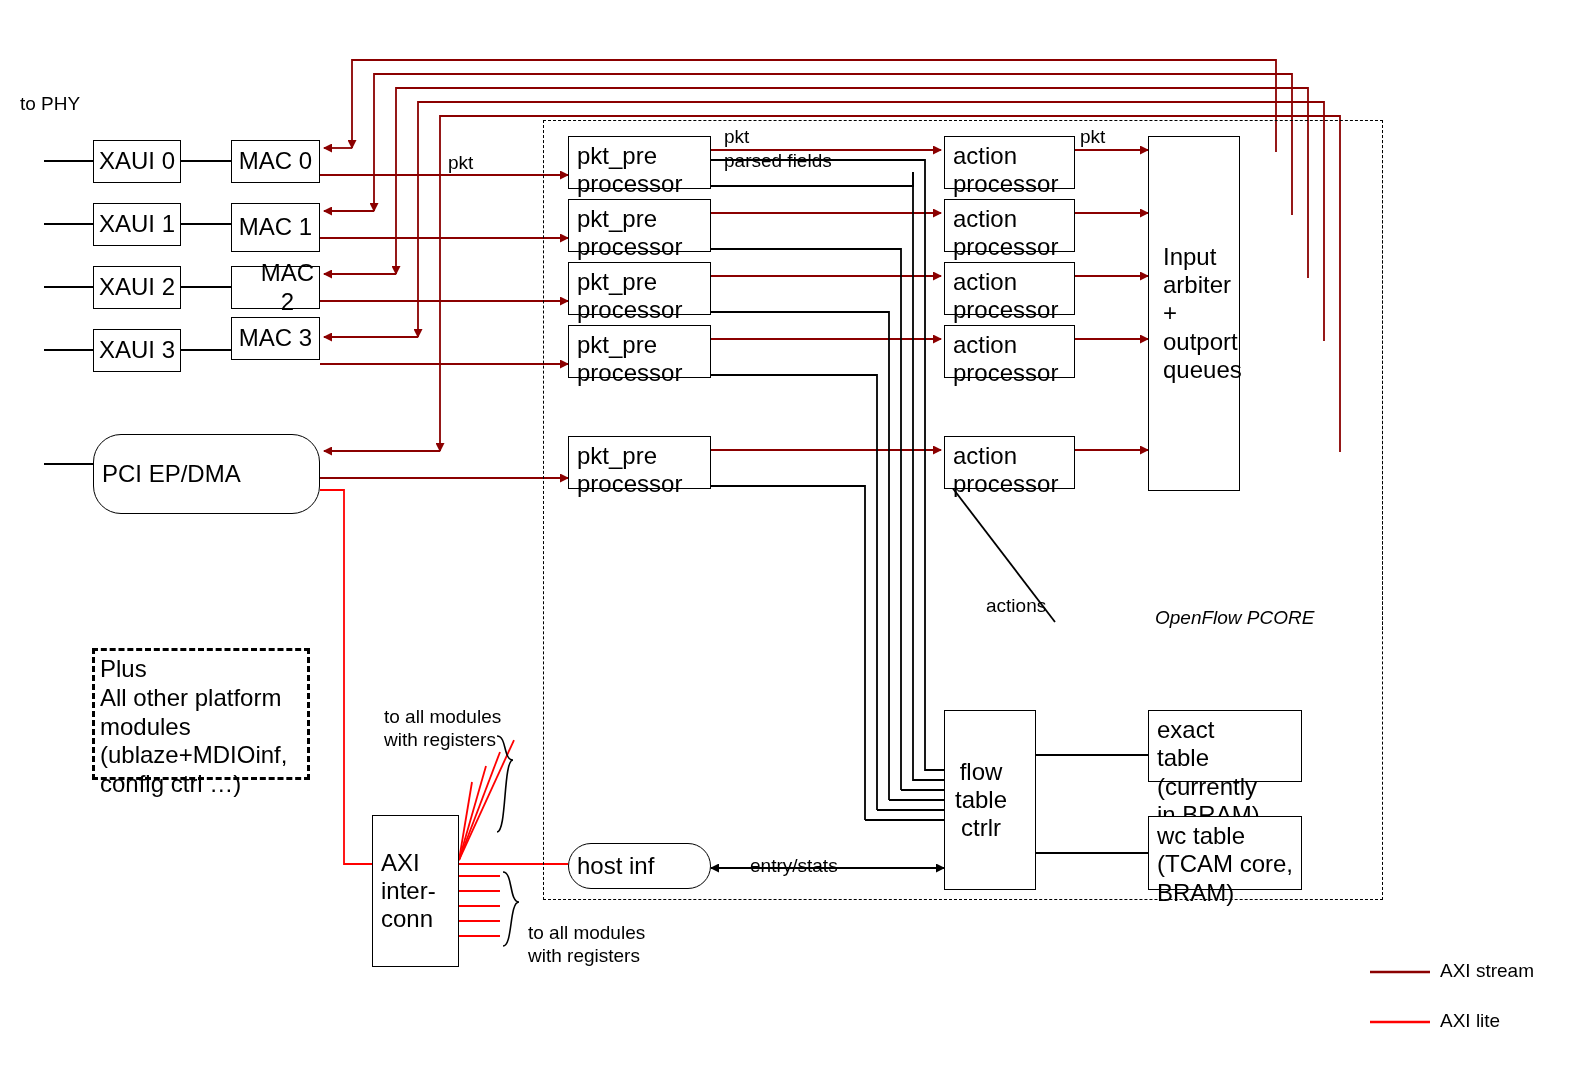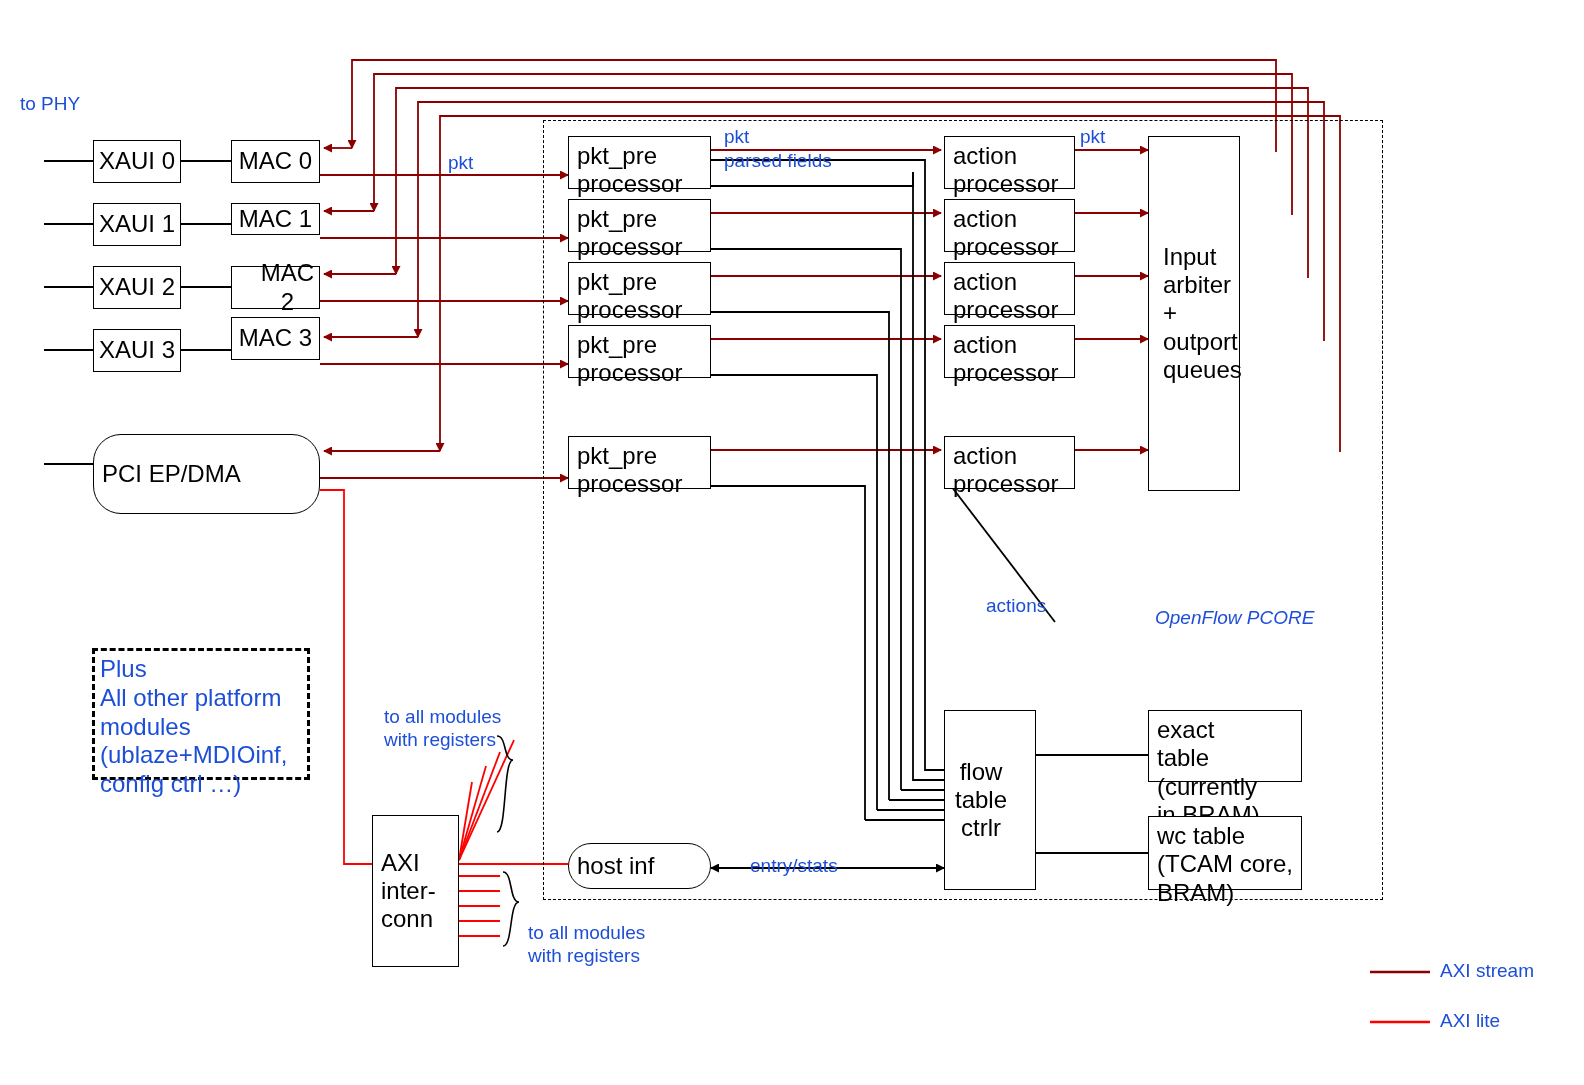--- a/index.html
+++ b/index.html
@@ -44,21 +44,21 @@
   .box.vcenter {
     display: flex;
     align-items: center;
     justify-content: flex-start;
     padding-left: 8px;
     border-radius: 28px;
   }
   .label {
     position: absolute;
     font-size: 19px;
-    color: #1d4ed8;
+    color: #000000;
     line-height: 1.2;
     white-space: pre-line;
     z-index: 4;
   }
   .dashed-region {
     position: absolute;
     box-sizing: border-box;
     border: 1.5px dashed #000000;
     z-index: 1;
     background: transparent;
@@ -246,21 +246,21 @@
 
   <div class="label" style="left:528px; top:922px;">to all modules
 with registers</div>
 
   <div class="box center" style="left:93px; top:140px; width:88px; height:43px;">XAUI 0</div>
   <div class="box center" style="left:93px; top:203px; width:88px; height:43px;">XAUI 1</div>
   <div class="box center" style="left:93px; top:266px; width:88px; height:43px;">XAUI  2</div>
   <div class="box center" style="left:93px; top:329px; width:88px; height:43px;">XAUI  3</div>
 
   <div class="box center" style="left:231px; top:140px; width:89px; height:43px;">MAC 0</div>
-  <div class="box center" style="left:231px; top:203px; width:89px; height:32px;">MAC 1</div>
+  <div class="box center" style="left:231px; top:203px; width:89px; height:49px;">MAC 1</div>
   <div class="box center" style="left:231px; top:266px; width:89px; height:43px;padding-left:28px;">MAC 2</div>
   <div class="box center" style="left:231px; top:317px; width:89px; height:43px;text-align:center;">MAC 3</div>
 
   <div class="box vcenter" style="left:93px; top:434px; width:227px; height:80px;">PCI EP/DMA</div>
 
   <div class="box" style="left:568px; top:136px; width:143px; height:53px;">pkt_pre
 processor</div>
   <div class="box" style="left:568px; top:199px; width:143px; height:53px;">pkt_pre
 processor</div>
   <div class="box" style="left:568px; top:262px; width:143px; height:53px;">pkt_pre

